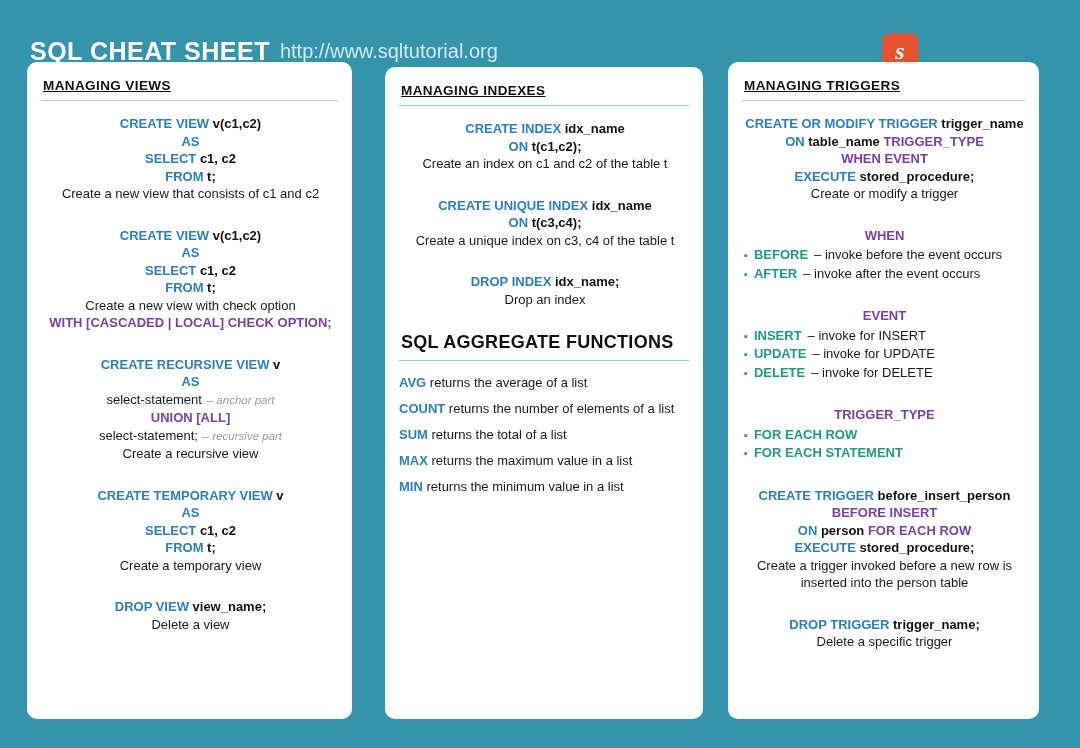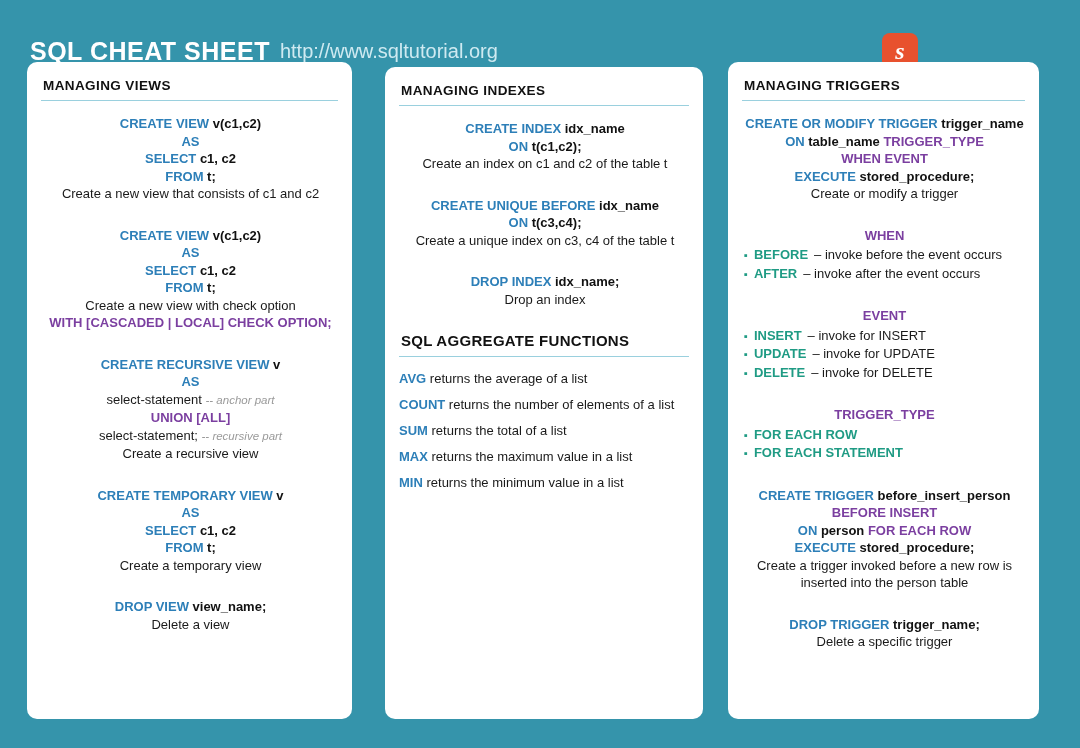--- a/index.html
+++ b/index.html
@@ -79,23 +79,24 @@
   #card-triggers{ left: 728px; top: 0px;  width: 311px; height: 657px; }
 
   .card-title {
     font-size: 13.5px;
     font-weight: bold;
     color: #111111;
     letter-spacing: 0.4px;
     padding: 0 0 7px 2px;
     border-bottom: 1px solid #9ad0de;
     margin-bottom: 14px;
+    text-decoration: underline;
   }
   .section-title {
-    font-size: 15px;
+    font-size: 18px;
     font-weight: bold;
     color: #111111;
     letter-spacing: 0.3px;
     padding: 0 0 7px 2px;
     border-bottom: 1px solid #9ad0de;
     margin: 22px 0 14px 0;
   }
   .block {
     margin: 0 0 24px 2px;
     font-size: 13px;
@@ -180,21 +181,21 @@
 
     <div class="card" id="card-indexes">
       <div class="card-title">MANAGING INDEXES</div>
       <div>
           <div class="block">
             <div class="line"><span class="kw">CREATE INDEX</span><span class="id"> idx_name</span></div>
             <div class="line"><span class="kw">ON</span><span class="id"> t(c1,c2);</span></div>
             <div class="line"><span class="desc">Create an index on c1 and c2 of the table t</span></div>
           </div>
           <div class="block">
-            <div class="line"><span class="kw">CREATE UNIQUE BEFORE</span><span class="id"> idx_name</span></div>
+            <div class="line"><span class="kw">CREATE UNIQUE INDEX</span><span class="id"> idx_name</span></div>
             <div class="line"><span class="kw">ON</span><span class="id"> t(c3,c4);</span></div>
             <div class="line"><span class="desc">Create a unique index on c3, c4 of the table t</span></div>
           </div>
           <div class="block">
             <div class="line"><span class="kw">DROP INDEX</span><span class="id"> idx_name;</span></div>
             <div class="line"><span class="desc">Drop an index</span></div>
           </div>
         </div>
       <div class="section-title">SQL AGGREGATE FUNCTIONS</div>
       <div>

